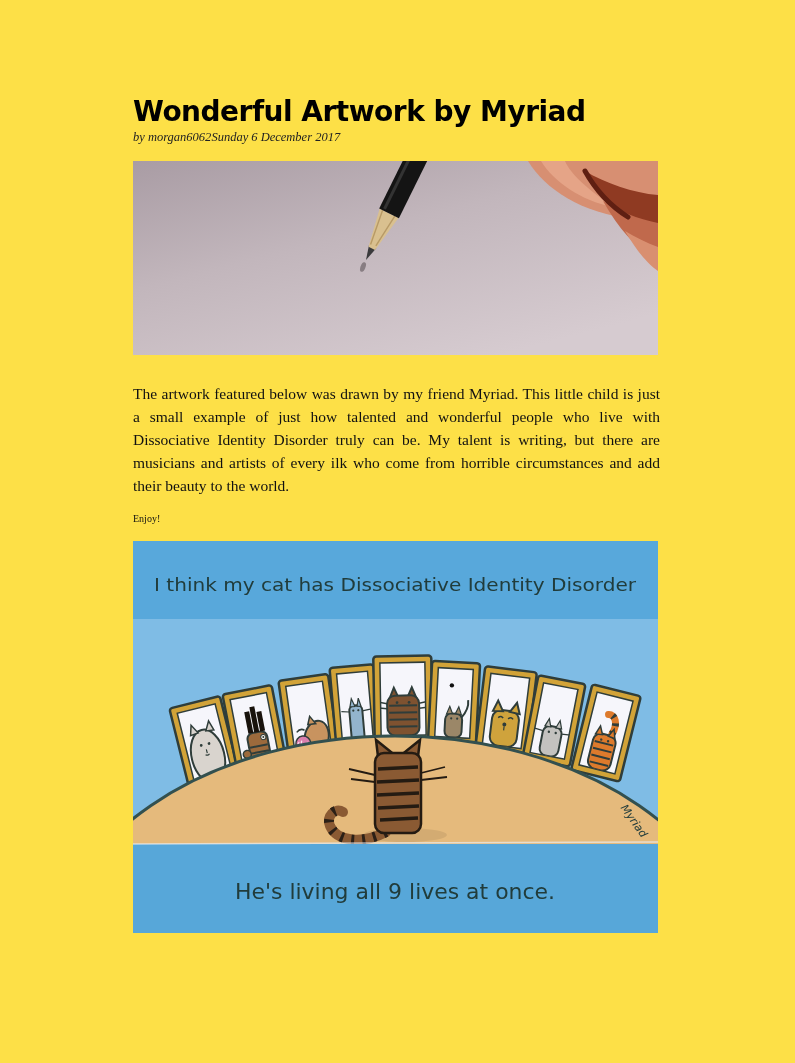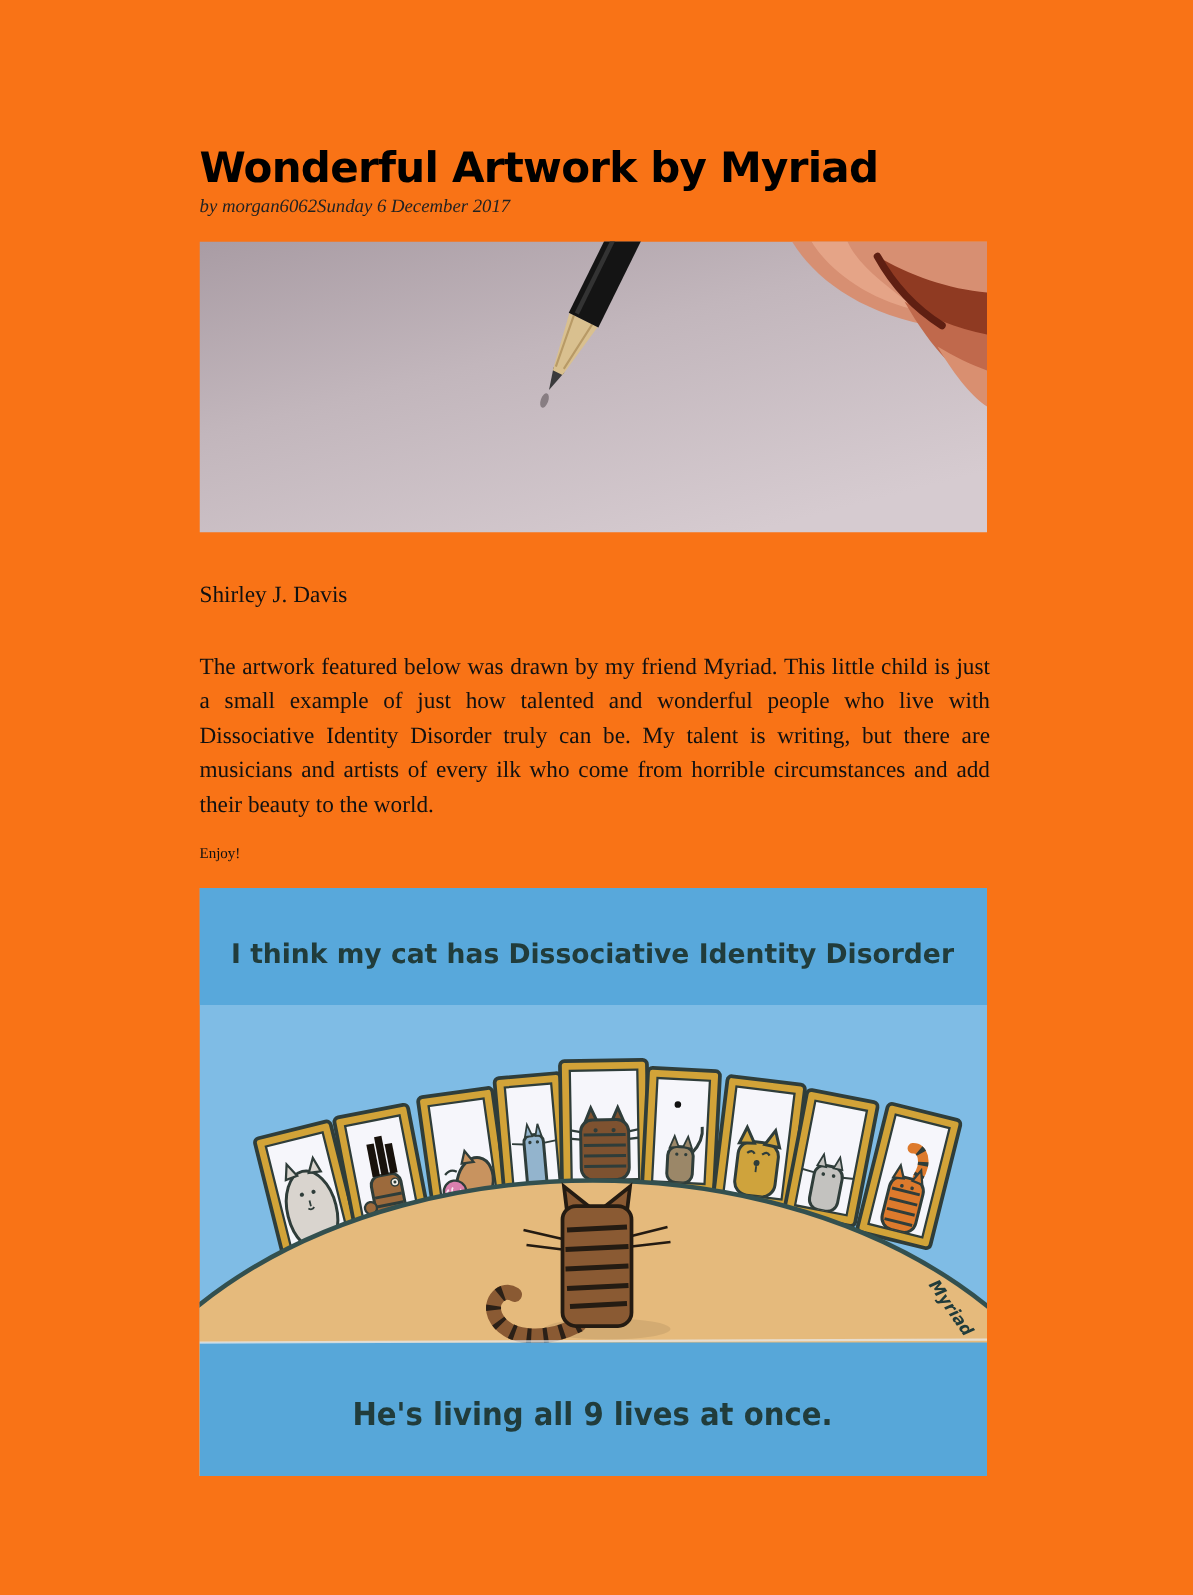--- a/index.html
+++ b/index.html
@@ -1,29 +1,29 @@
 <!DOCTYPE html>
 <html><head>
 <meta charset="utf-8">
 <style>
   html,body{margin:0;padding:0;background:#ffffff;}
   .page{
-    position:relative;width:795px;height:1063px;background:#f97316;
+    position:relative;width:795px;height:1063px;background:#fde047;
     overflow:hidden;font-family:"Liberation Serif", serif;color:#111;
   }
   .content{position:absolute;left:133px;top:96px;width:527px;}
   h1.title{
     margin:0;font-family:"DejaVu Sans", sans-serif;font-weight:bold;
     font-size:28px;letter-spacing:-0.5px;color:#000;line-height:1.15;
   }
   .byline{
     margin-top:2px;font-style:italic;font-size:12.5px;color:#222;
     font-family:"Liberation Serif", serif;
   }
-  figure{margin:0;padding:0;font-weight:bold;}
+  figure{margin:0;padding:0;}
   .photo-fig{margin-top:16px;width:525px;height:194px;}
   .author-line{margin-top:33px;font-size:15.5px;}
   .paragraph{
     margin-top:27px;font-size:15.5px;line-height:23px;text-align:justify;
   }
   .closing{margin-top:11px;font-size:10px;}
   .cartoon-fig{margin-top:17px;width:525px;height:392px;}
   .page-number{
     position:absolute;left:0;top:1074px;width:723px;text-align:center;
     font-size:14px;color:#444;font-family:"Liberation Serif", serif;
@@ -69,21 +69,20 @@
           <polygon points="0,0 15,-4 15,4" fill="#3a3a3c"></polygon>
           <polygon points="13,-3.6 52,-10.5 52,10.5 13,3.6" fill="#d9c08f"></polygon>
           <path d="M 16,-2.8 L 52,-7.2 M 17,2.6 L 52,6.4" stroke="#b89a66" stroke-width="1.4" fill="none"></path>
           <rect x="52" y="-11" width="95" height="22" fill="#141414"></rect>
           <path d="M 54,-6 L 147,-6" stroke="#333333" stroke-width="3"></path>
         </g>
         <ellipse cx="230" cy="106" rx="2.5" ry="5" fill="#6d6468" opacity="0.7" transform="rotate(20 230 106)"></ellipse>
       </svg>
     </figure>
 
-    <div class="author-line">Shirley J. Davis</div>
 
     <p class="paragraph">The artwork featured below was drawn by my friend Myriad. This little child is just a small example of just how talented and wonderful people who live with Dissociative Identity Disorder truly can be. My talent is writing, but there are musicians and artists of every ilk who come from horrible circumstances and add their beauty to the world.</p>
 
     <div class="closing">Enjoy!</div>
 
     <figure class="cartoon-fig">
       <svg viewBox="0 0 525 392" width="525" height="392">
         <rect x="0" y="0" width="525" height="392" fill="#7fbce5"></rect>
         <rect x="0" y="0" width="525" height="78" fill="#58a8db"></rect>
         <text class="hand" x="262" y="50" text-anchor="middle" font-size="18" textLength="482" lengthAdjust="spacingAndGlyphs" fill="#213c3b">I think my cat has Dissociative Identity Disorder</text>

